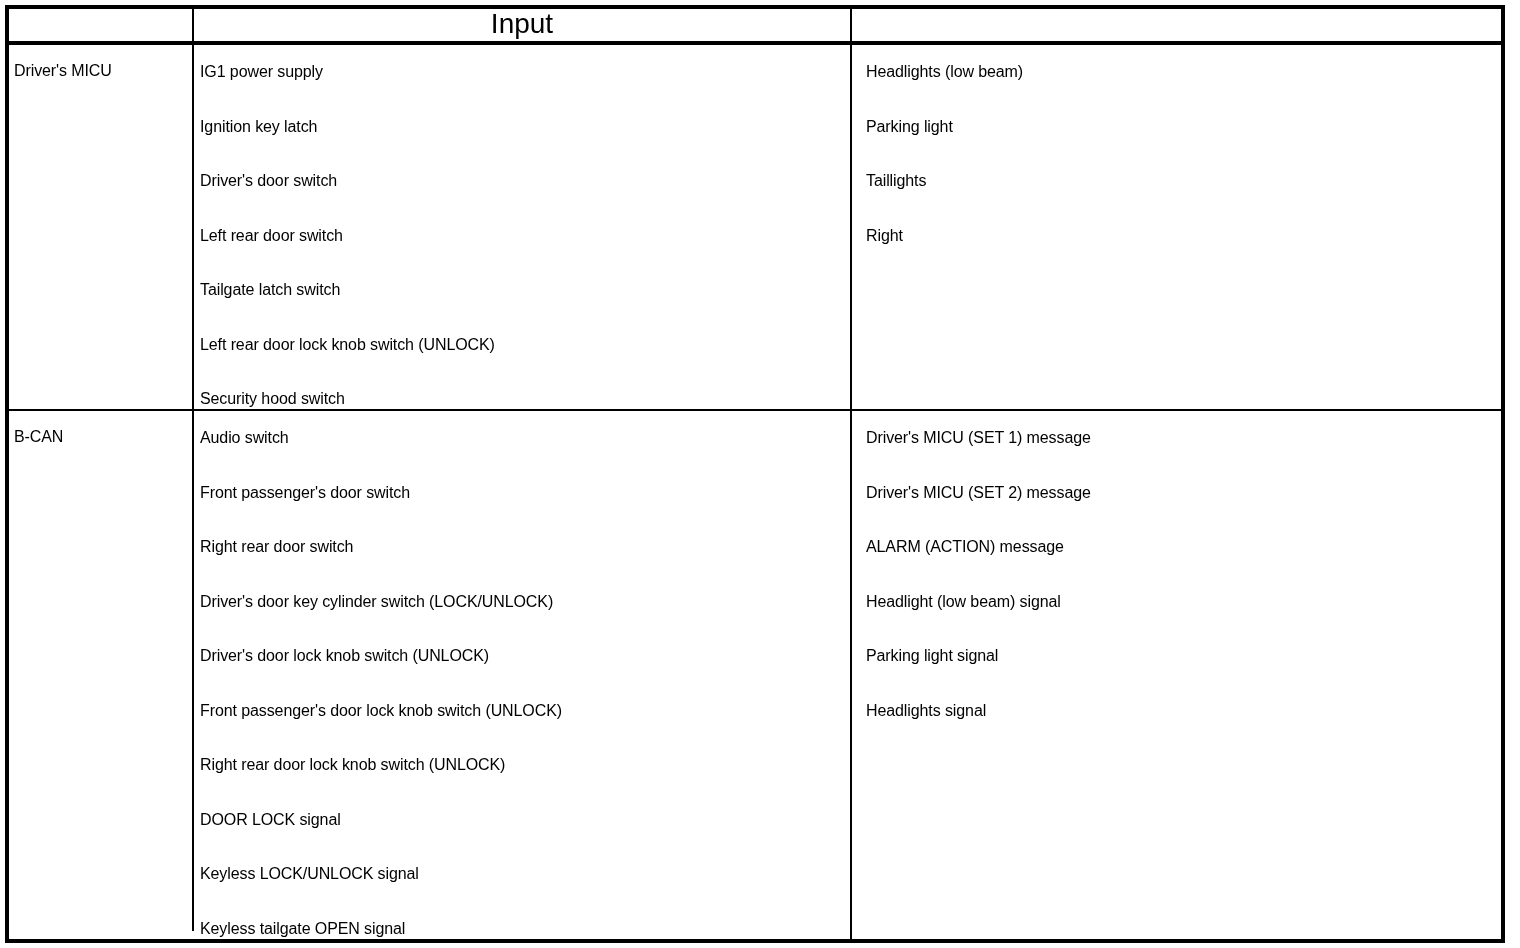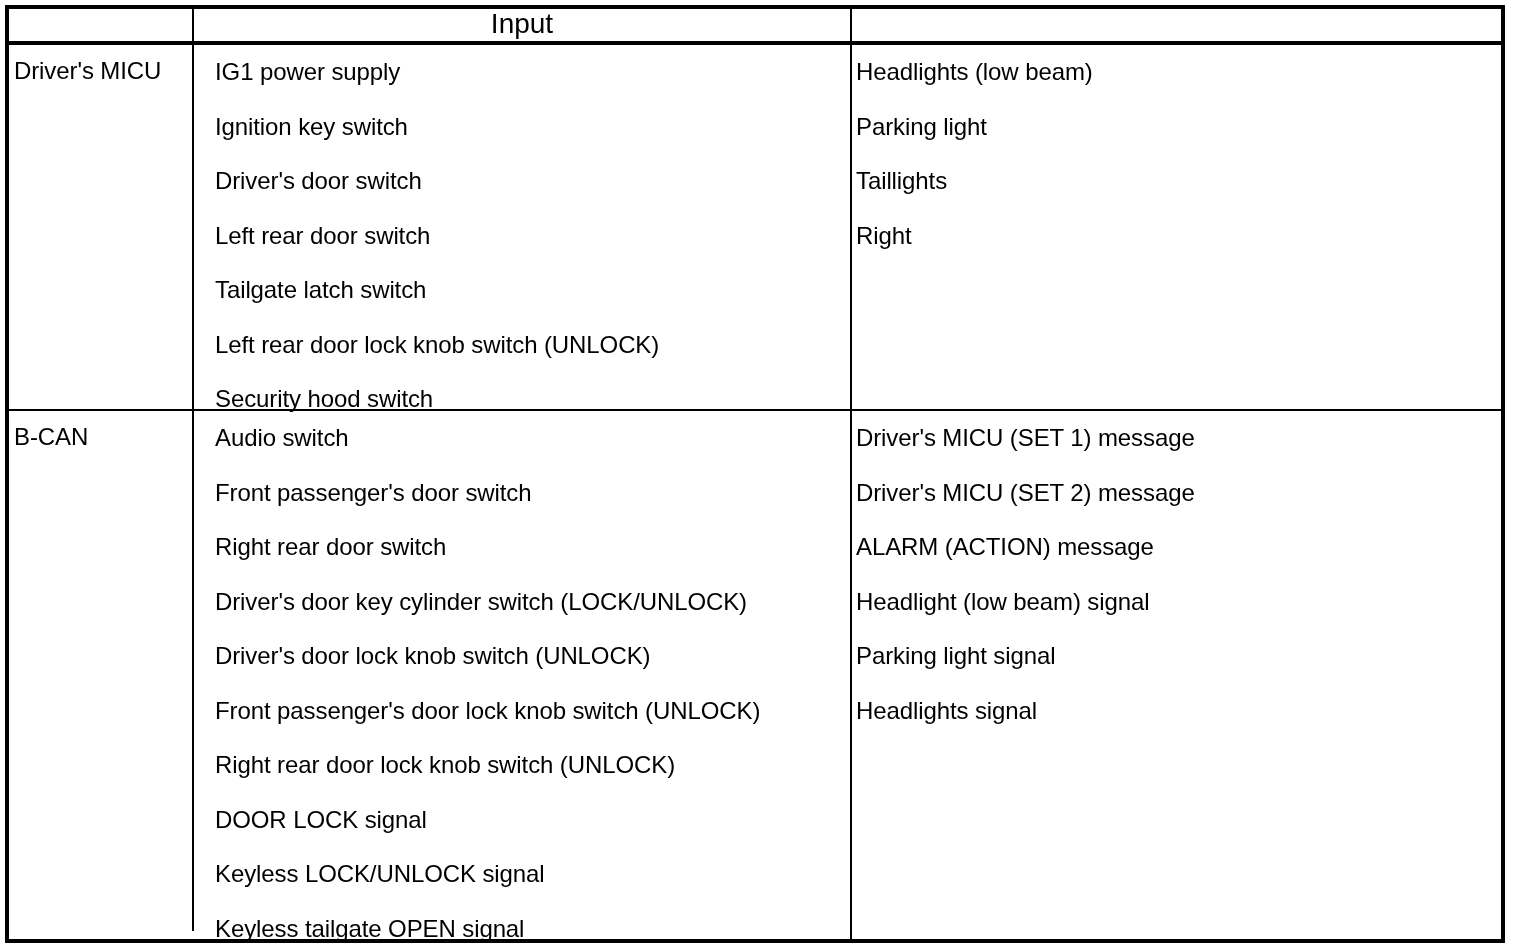--- a/index.html
+++ b/index.html
@@ -82,26 +82,26 @@
   .band.micu  { top: 36px;  height: 364px; }
   .band.bcan  { top: 402px; height: 532px; }
 
   .cell {
     position: absolute;
     top: 0;
     height: 100%;
     box-sizing: border-box;
   }
   .cell.label  { left: 0;     width: 183px; padding-left: 5px; }
-  .cell.input  { left: 185px; width: 656px; padding-left: 21px; }
-  .cell.output { left: 843px; width: 655px; padding-left: 4px; }
+  .cell.input  { left: 185px; width: 656px; padding-left: 6px; }
+  .cell.output { left: 843px; width: 655px; padding-left: 14px; }
 
   
   .item {
-    font-size: 24px;
+    font-size: 16px;
     line-height: 54.5px;
     height: 54.5px;
     white-space: nowrap;
     letter-spacing: -0.1px;
   }
   .cell.label .item { line-height: 52px; height: 52px; }
 </style>
 </head>
 <body>
 
@@ -117,21 +117,21 @@
     <div class="header-row">
       <div class="header-cell input">Input</div>
     </div>
 
     <div class="band micu">
       <div class="cell label">
         <div class="item">Driver's MICU</div>
       </div>
       <div class="cell input">
         <div class="item">IG1 power supply</div>
-        <div class="item">Ignition key switch</div>
+        <div class="item">Ignition key latch</div>
         <div class="item">Driver's door switch</div>
         <div class="item">Left rear door switch</div>
         <div class="item">Tailgate latch switch</div>
         <div class="item">Left rear door lock knob switch (UNLOCK)</div>
         <div class="item">Security hood switch</div>
       </div>
       <div class="cell output">
         <div class="item">Headlights (low beam)</div>
         <div class="item">Parking light</div>
         <div class="item">Taillights</div>

